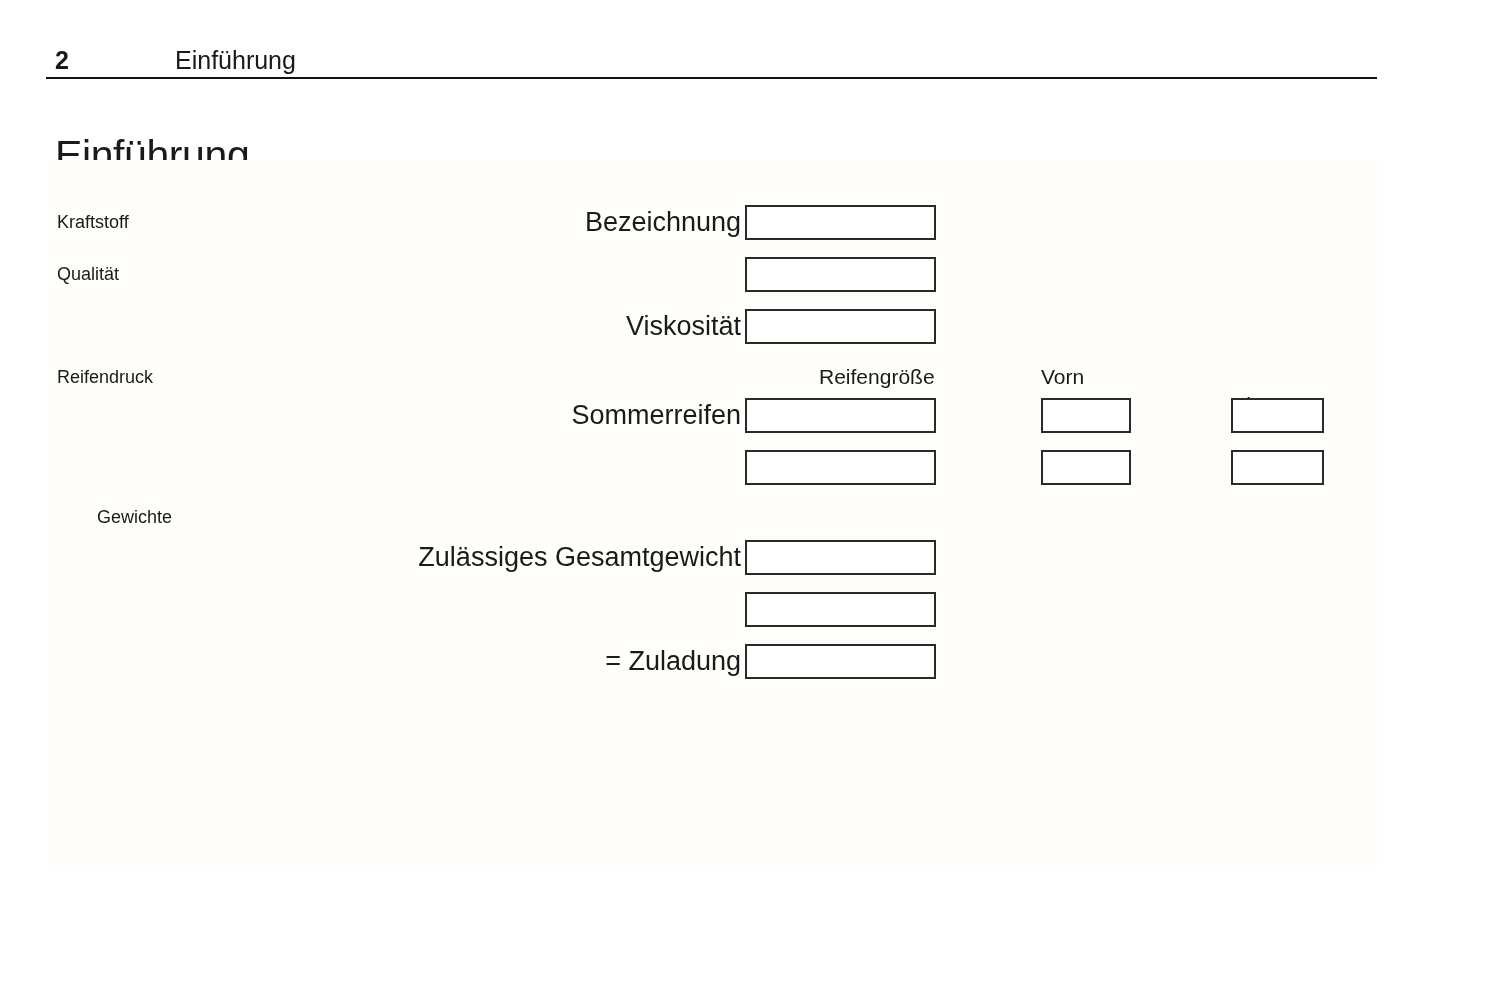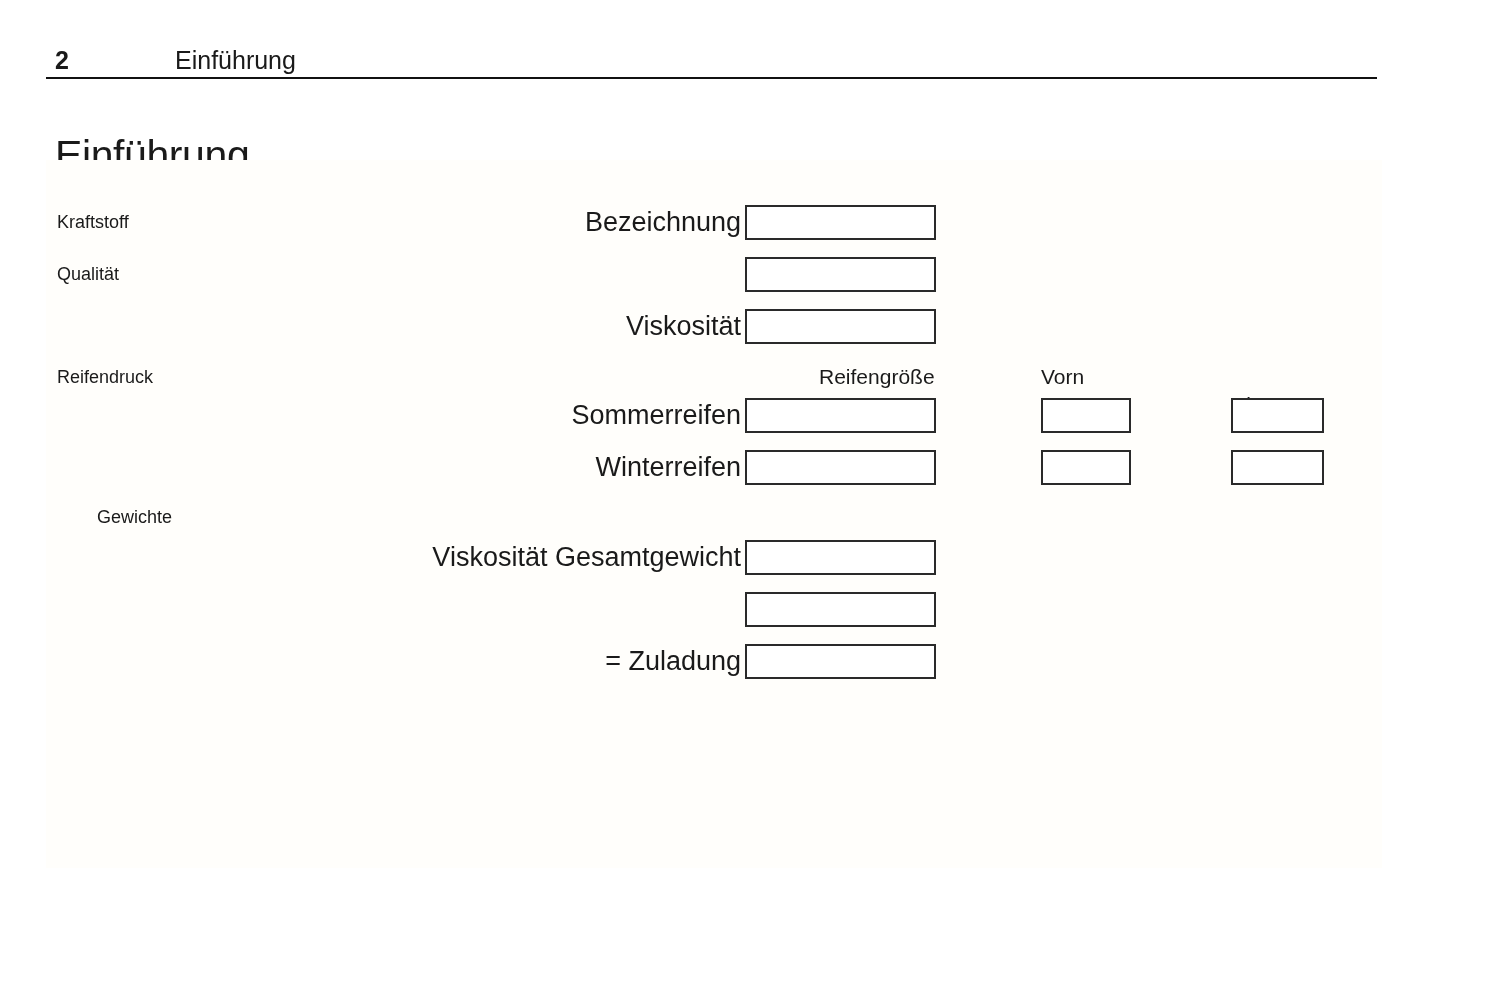--- a/index.html
+++ b/index.html
@@ -153,31 +153,28 @@
   <div class="col-head front" style="top:204px;">Vorn</div>
   <div class="col-head rear" style="top:220px;margin-top:12px;">Hinten</div>
 
   <div class="field-label-wrap" style="top:238px;">
     <span class="field-label">Sommerreifen</span>
   </div>
   <div class="box wide" style="top:238px;"></div>
   <div class="box front" style="top:238px;"></div>
   <div class="box rear" style="top:238px;"></div>
 
-  <div class="field-label-wrap" style="top:290px;">
-    <span class="field-label">Winterreifen</span>
-  </div>
   <div class="box wide" style="top:290px;"></div>
   <div class="box front" style="top:290px;"></div>
   <div class="box rear" style="top:290px;"></div>
 
   <div class="section-label" style="left:11px; top:344px;margin-left:40px;">Gewichte</div>
 
   <div class="field-label-wrap" style="top:380px;">
-    <span class="field-label">Viskosität Gesamtgewicht</span>
+    <span class="field-label">Zulässiges Gesamtgewicht</span>
   </div>
   <div class="box wide" style="top:380px;"></div>
 
   <div class="box wide" style="top:432px;"></div>
 
   <div class="field-label-wrap" style="top:484px;">
     <span class="field-label">= Zuladung</span>
   </div>
   <div class="box wide" style="top:484px;"></div>
 

